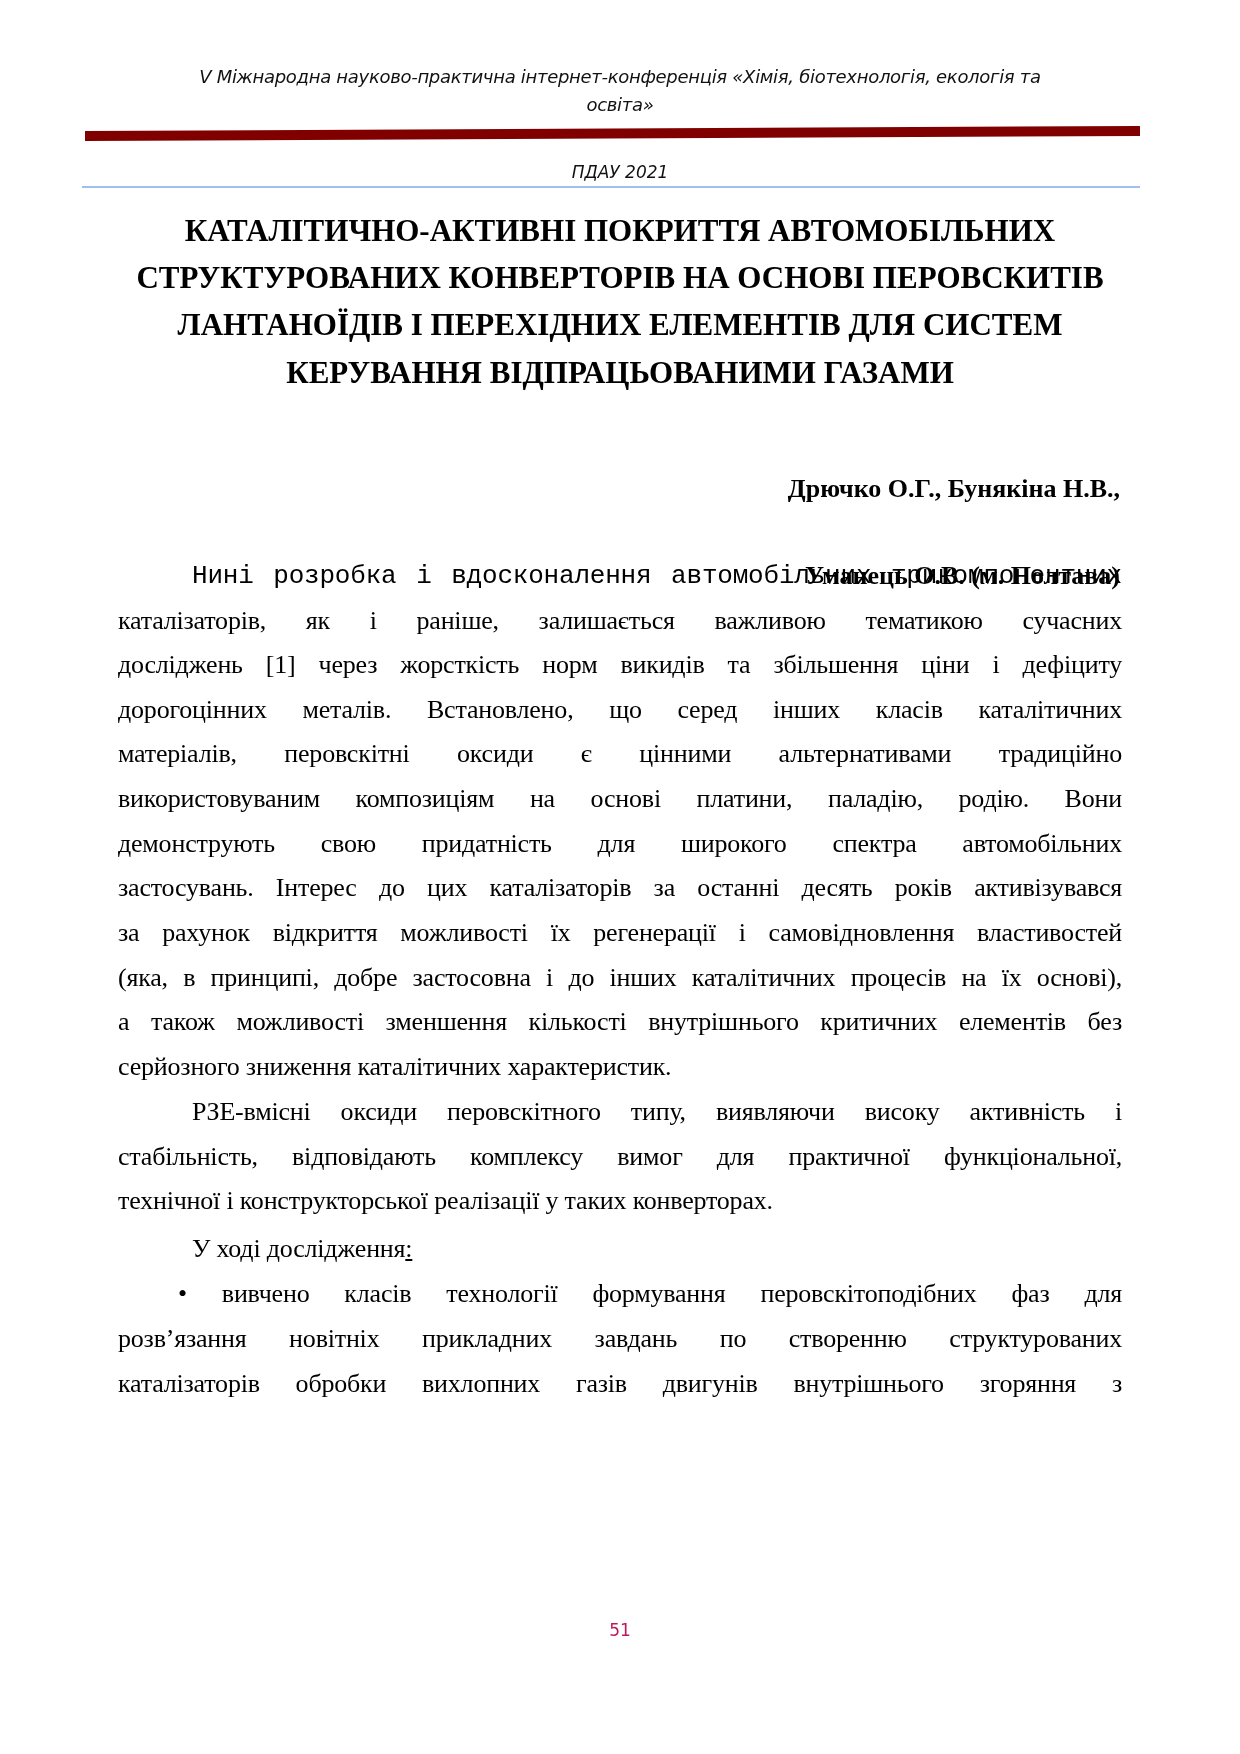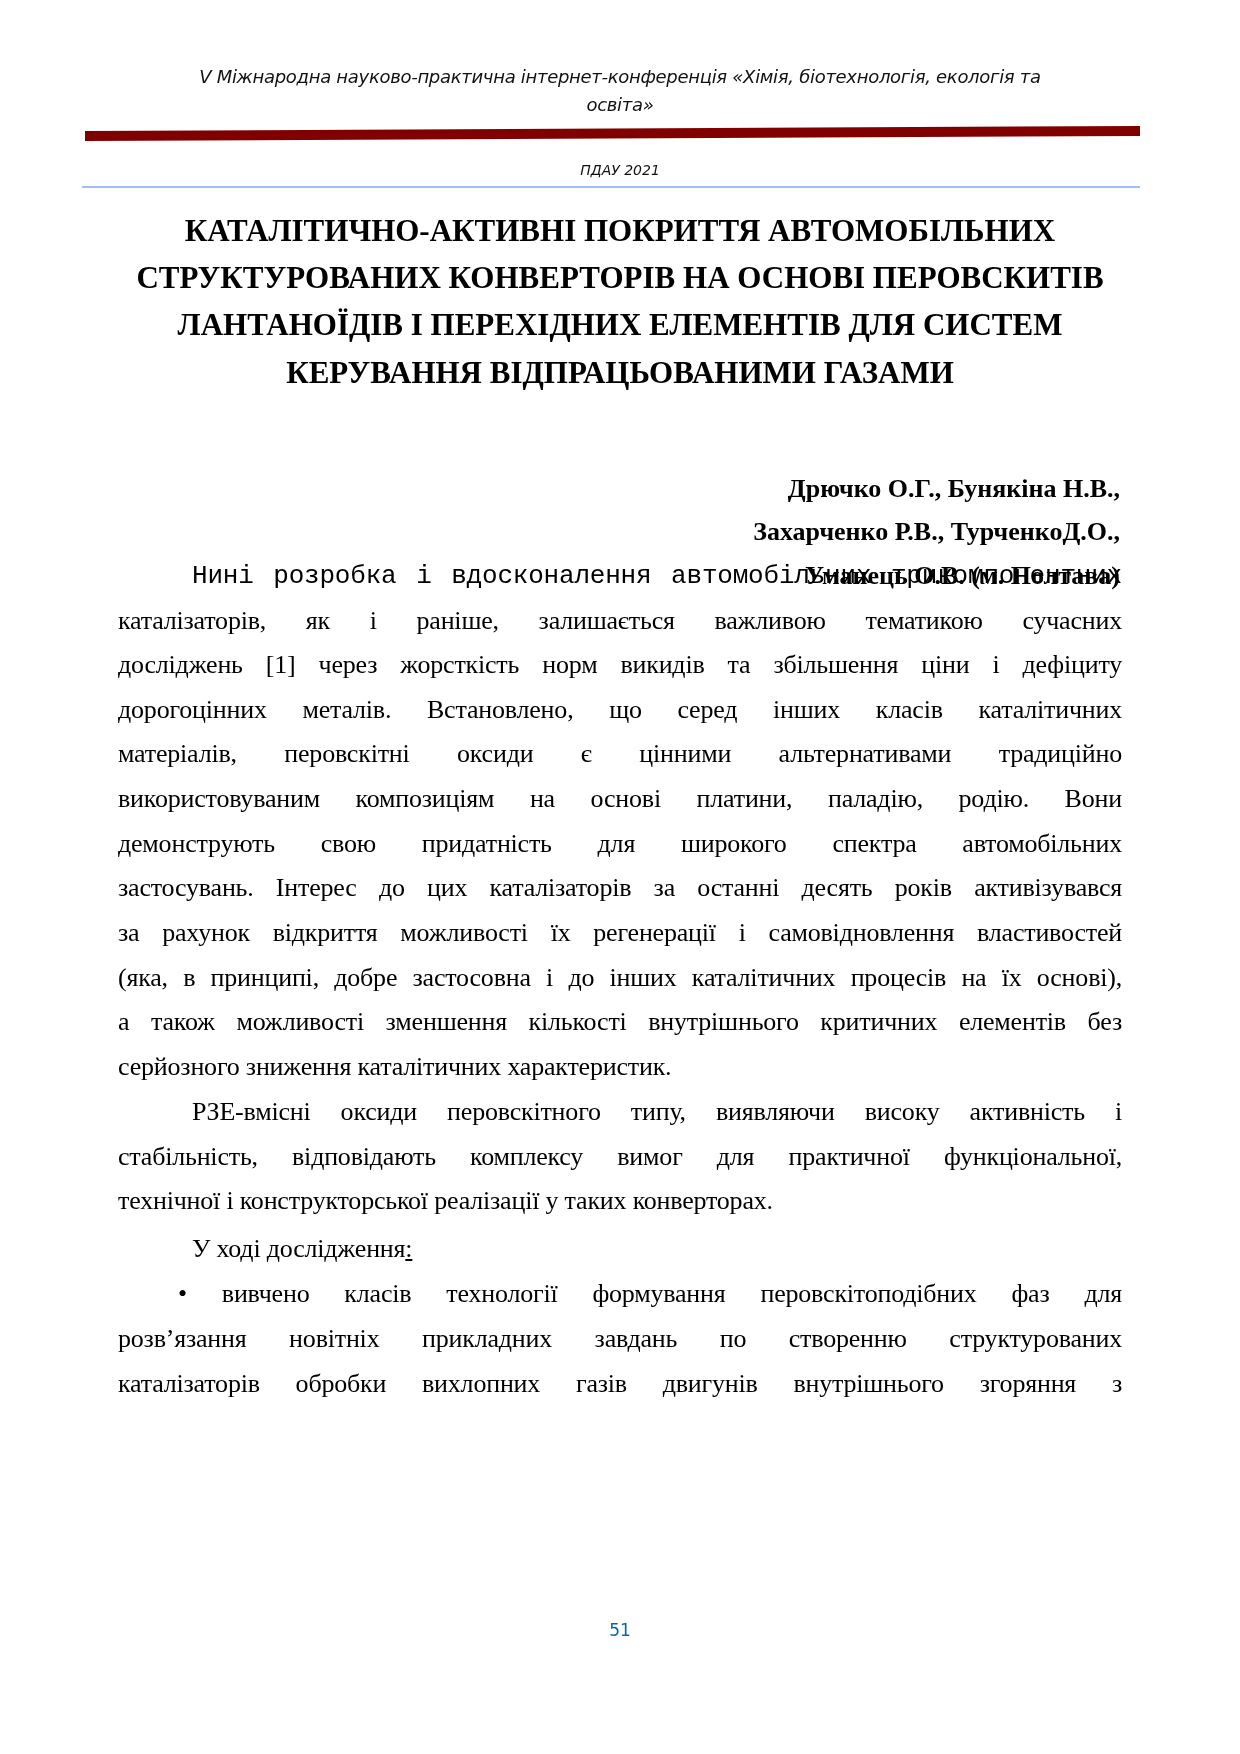--- a/index.html
+++ b/index.html
@@ -14,21 +14,21 @@
   .red-bar {
     position: absolute; left: 85px; top: 131px; width: 1055px; height: 10px;
     background: #800000; transform: rotate(-0.27deg); transform-origin: left center;
   }
   .blue-rule {
     position: absolute; left: 82px; top: 186px; width: 1058px; height: 2px;
     background: #9fbef2;
   }
   .pdau {
     position: absolute; left: 0; width: 1240px; top: 162px; text-align: center;
-    font-family: "DejaVu Sans", sans-serif; font-style: italic; font-size: 14px; color: #111;
+    font-family: "DejaVu Sans", sans-serif; font-style: italic; font-size: 17px; color: #111;
   }
 
   .title-line {
     position: absolute; left: 0; width: 1240px; text-align: center;
     font-family: "Liberation Serif", serif; font-weight: bold;
     font-size: 31px; color: #000; line-height: 34px;
     transform: scaleX(1.0);
   }
 
   .author-line {
@@ -43,41 +43,40 @@
     line-height: 32px; white-space: nowrap;
     text-align: justify; text-align-last: justify;
     letter-spacing: -0.2px;
   }
   .body-line.indent { left: 192px; width: 930px; }
   .body-line.last { text-align-last: left; }
   .u-colon { text-decoration: underline; }
 
   .page-num {
     position: absolute; left: 0; width: 1240px; top: 1620px; text-align: center;
-    font-family: "DejaVu Sans", sans-serif; font-size: 17px; color: #0369a1;
+    font-family: "DejaVu Sans", sans-serif; font-size: 17px; color: #be185d;
   }
 </style>
 </head>
 <body>
 
 <div class="page">
 
   <div class="hdr-line" style="top:66px;">V Міжнародна науково-практична інтернет-конференція «Хімія, біотехнологія, екологія та</div>
   <div class="hdr-line" style="top:94px;">освіта»</div>
   <div class="red-bar"></div>
   <div class="pdau">ПДАУ 2021</div>
   <div class="blue-rule"></div>
 
   <div class="title-line" style="top:214px;">КАТАЛІТИЧНО-АКТИВНІ ПОКРИТТЯ АВТОМОБІЛЬНИХ</div>
   <div class="title-line" style="top:261px;">СТРУКТУРОВАНИХ КОНВЕРТОРІВ НА ОСНОВІ ПЕРОВСКИТІВ</div>
   <div class="title-line" style="top:308px;">ЛАНТАНОЇДІВ І ПЕРЕХІДНИХ ЕЛЕМЕНТІВ ДЛЯ СИСТЕМ</div>
   <div class="title-line" style="top:356px;">КЕРУВАННЯ ВІДПРАЦЬОВАНИМИ ГАЗАМИ</div>
 
   <div class="author-line" style="top:473px;">Дрючко О.Г., Бунякіна Н.В.,</div>
-  <div class="author-line" style="top:516px;">Захарченко Р.В., ТурченкоД.О.,</div>
   <div class="author-line" style="top:560px;">Уманець О.В. (м. Полтава)</div>
 
   <div class="body-line indent" style="top:560px;font-family:Liberation Mono, monospace;">Нині розробка і вдосконалення автомобільних трикомпонентних</div>
   <div class="body-line" style="top:605px;">каталізаторів, як і раніше, залишається важливою тематикою сучасних</div>
   <div class="body-line" style="top:649px;">досліджень [1] через жорсткість норм викидів та збільшення ціни і дефіциту</div>
   <div class="body-line" style="top:694px;">дорогоцінних металів. Встановлено, що серед інших класів каталітичних</div>
   <div class="body-line" style="top:738px;">матеріалів, перовскітні оксиди є цінними альтернативами традиційно</div>
   <div class="body-line" style="top:783px;">використовуваним композиціям на основі платини, паладію, родію. Вони</div>
   <div class="body-line" style="top:828px;">демонструють свою придатність для широкого спектра автомобільних</div>
   <div class="body-line" style="top:872px;">застосувань. Інтерес до цих каталізаторів за останні десять років активізувався</div>

